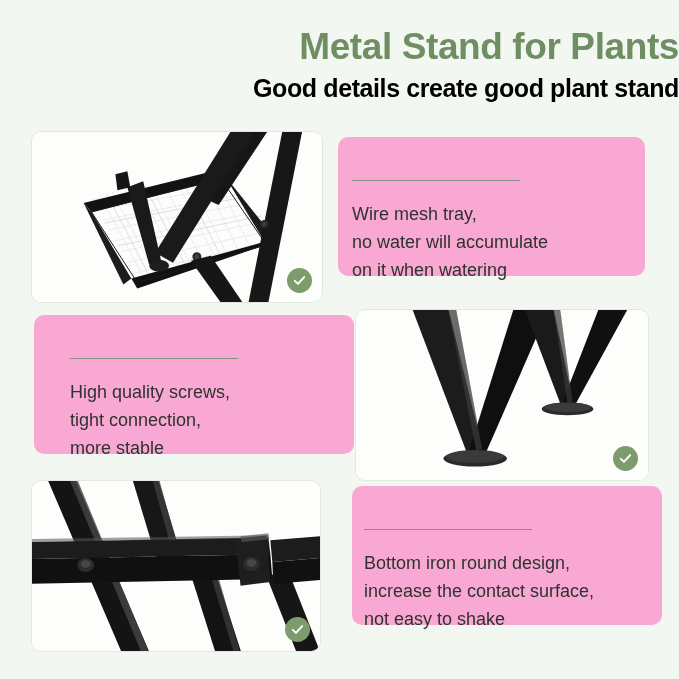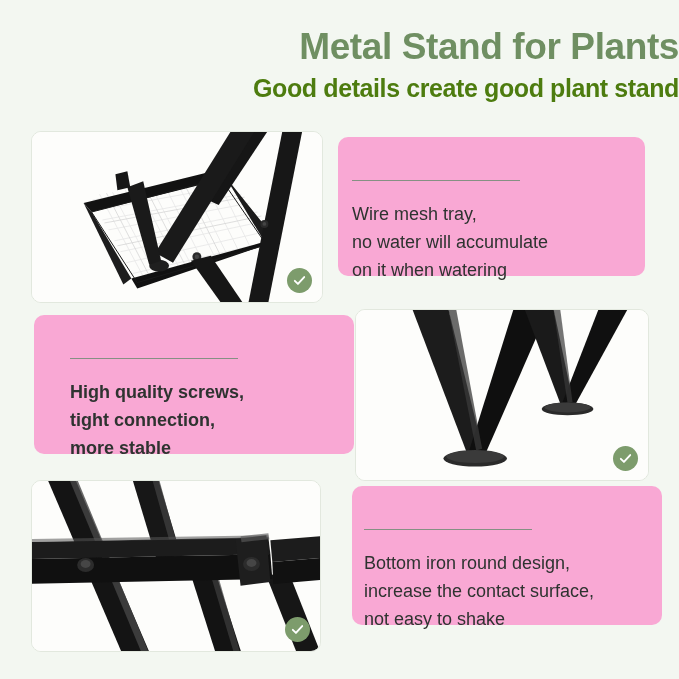--- a/index.html
+++ b/index.html
@@ -40,21 +40,21 @@
     color: #6f8f62;
     font-family: "Liberation Sans", sans-serif;
   }
   .subtitle {
     margin: 0;
     padding-top: 4px;
     font-size: 25px;
     line-height: 30px;
     font-weight: bold;
     letter-spacing: -0.4px;
-    color: #4d7c0f;
+    color: #000000;
     font-family: "Liberation Sans", sans-serif;
   }
 
   
   .row {
     position: absolute;
     left: 0;
     width: 679px;
   }
   #row-1 { top: 125px; height: 182px; }
@@ -89,21 +89,21 @@
     position: absolute;
     top: 63px;
     margin: 0;
     font-size: 18px;
     line-height: 28px;
     color: #2e3330;
     white-space: pre-line;
     font-family: "Liberation Sans", sans-serif;
   }
   #row-1 .panel-text { left: 14px; width: 290px; }
-  #row-2 .panel-text { left: 36px; width: 280px; font-weight: bold; }
+  #row-2 .panel-text { left: 36px; width: 280px; }
   #row-3 .panel-text { left: 12px; width: 300px; }
 
   
   .photo-card {
     position: absolute;
     top: 6px;
     height: 172px;
     background: #fdfdfb;
     border: 1px solid #e2e8de;
     border-radius: 10px;

